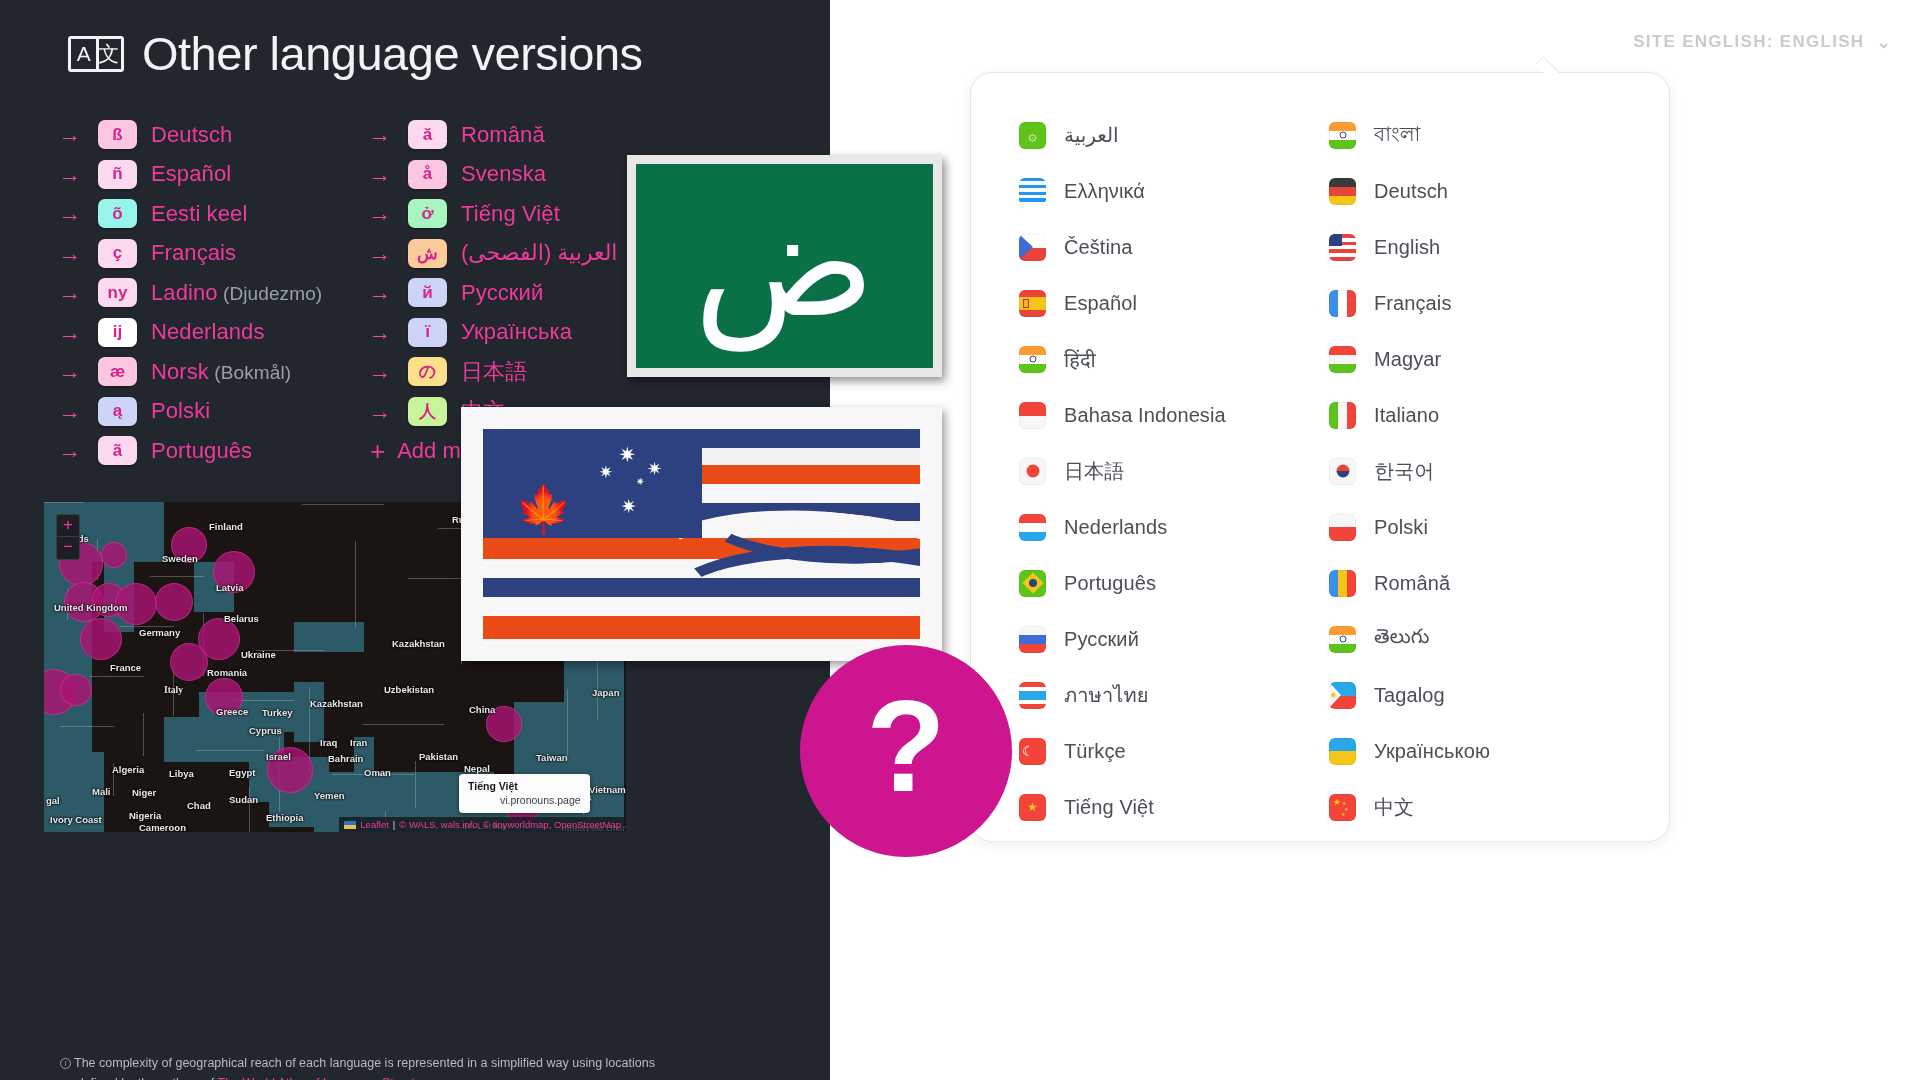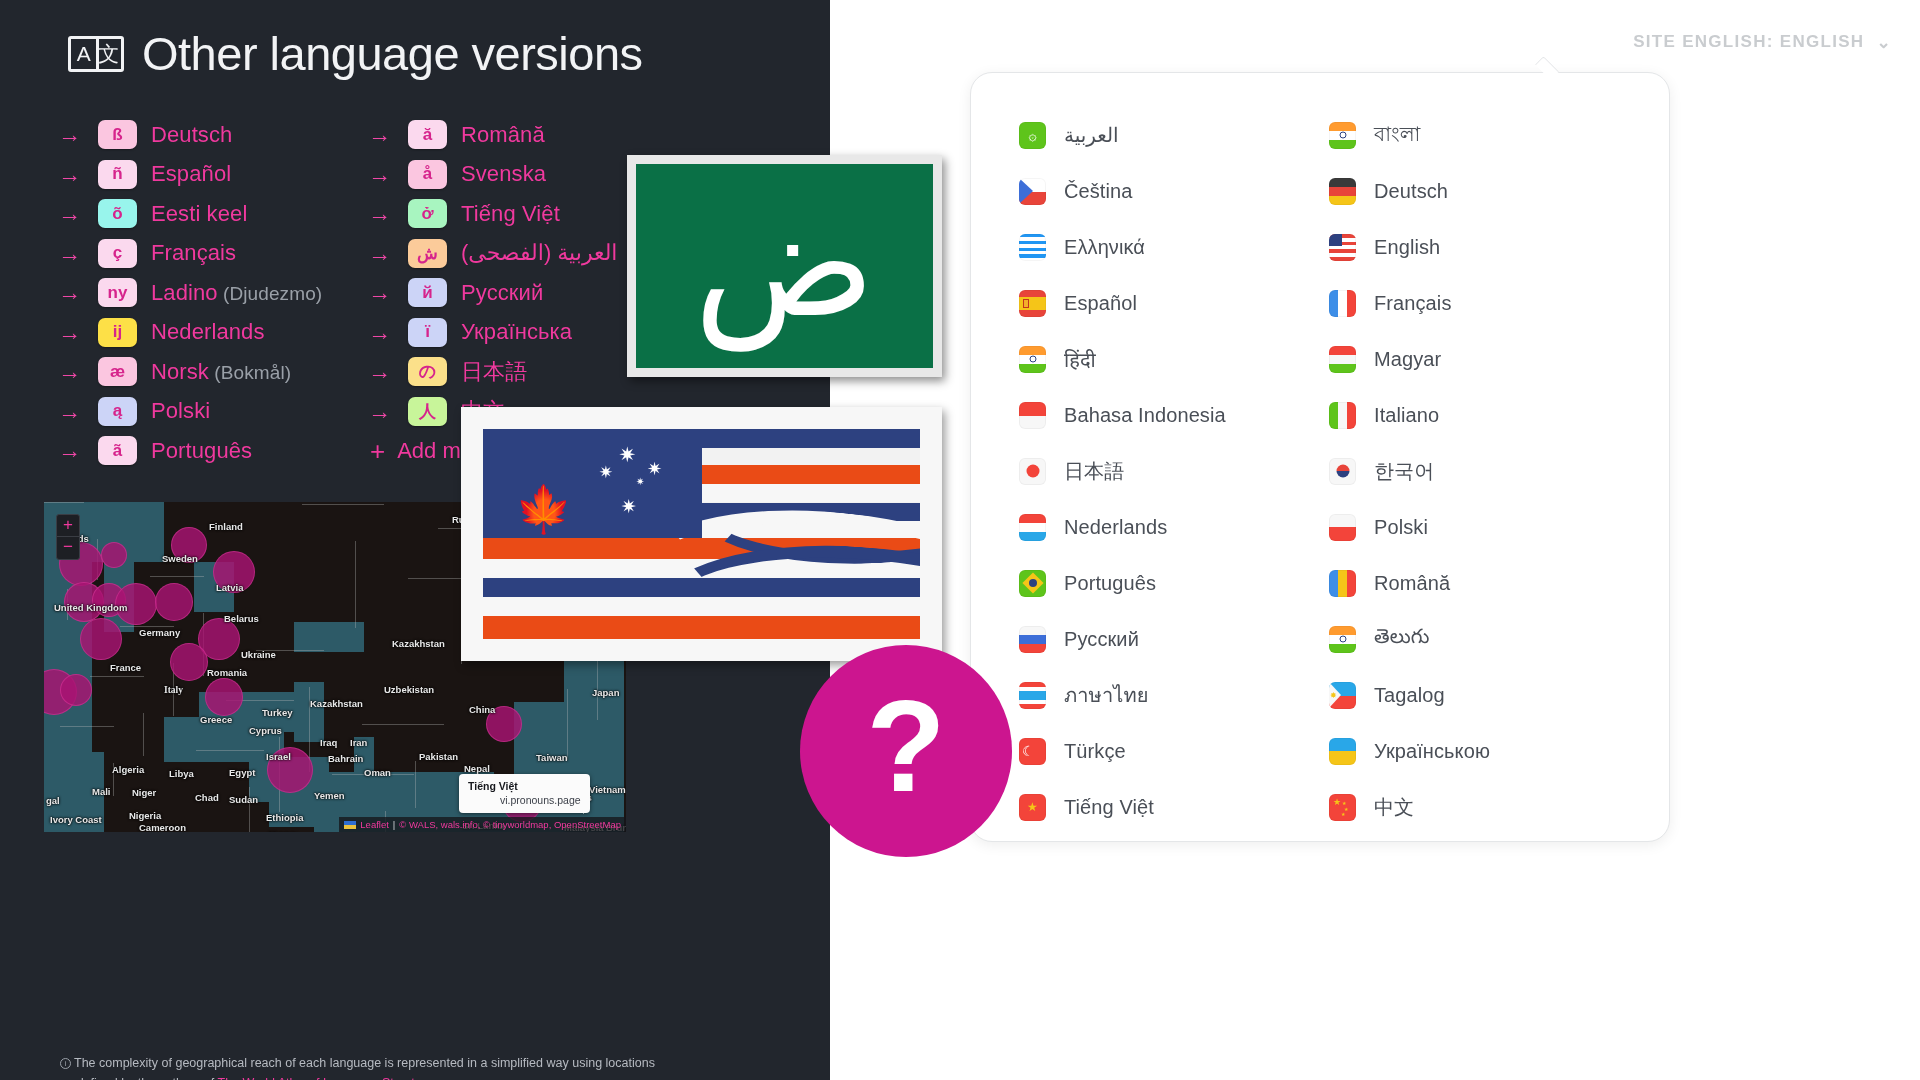--- a/index.html
+++ b/index.html
@@ -407,21 +407,21 @@
           <span class="tile" style="background: rgb(251, 217, 238);">ç</span>
           <span class="lang-name">Français</span>
         </div>
         <div class="lang-row">
           <span class="arrow">→</span>
           <span class="tile" style="background: rgb(251, 217, 238);">ny</span>
           <span class="lang-name">Ladino<span class="paren"> (Djudezmo)</span></span>
         </div>
         <div class="lang-row">
           <span class="arrow">→</span>
-          <span class="tile" style="background: #fde047;">ij</span>
+          <span class="tile" style="background: #ffffff;">ij</span>
           <span class="lang-name">Nederlands</span>
         </div>
         <div class="lang-row">
           <span class="arrow">→</span>
           <span class="tile" style="background: rgb(251, 198, 224);">æ</span>
           <span class="lang-name">Norsk<span class="paren"> (Bokmål)</span></span>
         </div>
         <div class="lang-row">
           <span class="arrow">→</span>
           <span class="tile" style="background: rgb(204, 212, 247);">ą</span>
@@ -565,37 +565,37 @@
         <div class="country-label" style="left: 118px; top: 51px;">Sweden</div>
         <div class="country-label" style="left: 172px; top: 80px;">Latvia</div>
         <div class="country-label" style="left: 180px; top: 111px;">Belarus</div>
         <div class="country-label" style="left: 10px; top: 100px;">United Kingdom</div>
         <div class="country-label" style="left: 95px; top: 125px;">Germany</div>
         <div class="country-label" style="left: 197px; top: 147px;">Ukraine</div>
         <div class="country-label" style="left: 66px; top: 160px;">France</div>
         <div class="country-label" style="left: 163px; top: 165px;">Romania</div>
         <div class="country-label" style="left: 348px; top: 136px;">Kazakhstan</div>
         <div class="country-label" style="left: 120px; top: 183px; font-family: Liberation Serif, serif;">Italy</div>
-        <div class="country-label" style="left: 156px; top: 204px; margin-top: 8px;">Greece</div>
+        <div class="country-label" style="left: 172px; top: 204px;">Greece</div>
         <div class="country-label" style="left: 218px; top: 205px;">Turkey</div>
         <div class="country-label" style="left: 266px; top: 196px;">Kazakhstan</div>
         <div class="country-label" style="left: 340px; top: 182px;">Uzbekistan</div>
         <div class="country-label" style="left: 205px; top: 223px;">Cyprus</div>
         <div class="country-label" style="left: 276px; top: 235px;">Iraq</div>
         <div class="country-label" style="left: 306px; top: 235px;">Iran</div>
         <div class="country-label" style="left: 222px; top: 249px;">Israel</div>
         <div class="country-label" style="left: 284px; top: 251px;">Bahrain</div>
         <div class="country-label" style="left: 375px; top: 249px;">Pakistan</div>
         <div class="country-label" style="left: 420px; top: 261px;">Nepal</div>
         <div class="country-label" style="left: 68px; top: 262px;">Algeria</div>
         <div class="country-label" style="left: 125px; top: 266px;">Libya</div>
         <div class="country-label" style="left: 185px; top: 265px;">Egypt</div>
         <div class="country-label" style="left: 320px; top: 265px;">Oman</div>
         <div class="country-label" style="left: 88px; top: 285px;">Niger</div>
-        <div class="country-label" style="left: 143px; top: 290px; margin-left: 8px;">Chad</div>
+        <div class="country-label" style="left: 143px; top: 298px;">Chad</div>
         <div class="country-label" style="left: 185px; top: 292px;">Sudan</div>
         <div class="country-label" style="left: 270px; top: 288px;">Yemen</div>
         <div class="country-label" style="left: 420px; top: 278px;">India</div>
         <div class="country-label" style="left: 48px; top: 284px;">Mali</div>
         <div class="country-label" style="left: 2px; top: 293px;">gal</div>
         <div class="country-label" style="left: 85px; top: 308px;">Nigeria</div>
         <div class="country-label" style="left: 222px; top: 310px;">Ethiopia</div>
         <div class="country-label" style="left: 6px; top: 312px;">Ivory Coast</div>
         <div class="country-label" style="left: 545px; top: 282px;">Vietnam</div>
         <div class="country-label" style="left: 95px; top: 320px;">Cameroon</div>
@@ -682,28 +682,28 @@
     <div id="dropdown-caret"></div>
     <div id="dropdown-grid">
       <div class="dd-col" id="dd-col-0">
           <div class="dd-row">
             <span class="flag" style="background:#5ec41b;">
               <span style="position:absolute;inset:0;display:flex;align-items:center;justify-content:center;color:#fff;font-size:14px;">۞</span>
             </span>
             <span class="dd-label rtl">العربية</span>
           </div>
           <div class="dd-row">
+            <span class="flag" style="background:repeating-linear-gradient(#2196f3 0 3.4px,#ffffff 3.4px 6.8px);"></span>
+            <span class="dd-label">Ελληνικά</span>
+          </div>
+          <div class="dd-row">
             <span class="flag" style="background:linear-gradient(#ffffff 50%,#e8443a 50%);">
               <span style="position:absolute;left:0;top:0;width:0;height:0;border-top:13.5px solid transparent;border-bottom:13.5px solid transparent;border-left:14px solid #3d6ed8;"></span>
             </span>
             <span class="dd-label">Čeština</span>
-          </div>
-          <div class="dd-row">
-            <span class="flag" style="background:repeating-linear-gradient(#2196f3 0 3.4px,#ffffff 3.4px 6.8px);"></span>
-            <span class="dd-label">Ελληνικά</span>
           </div>
           <div class="dd-row">
             <span class="flag" style="background:linear-gradient(#e8443a 25%,#f5c518 25% 75%,#e8443a 75%);">
               <span style="position:absolute;left:4px;top:9px;width:6px;height:9px;background:#f3b02a;border:1px solid #c4351d;"></span>
             </span>
             <span class="dd-label">Español</span>
           </div>
           <div class="dd-row">
             <span class="flag" style="background:linear-gradient(#ff9b2f 33%,#ffffff 33% 66%,#5ec41b 66%);">
               <span style="position:absolute;left:50%;top:50%;transform:translate(-50%,-50%);width:7px;height:7px;border-radius:50%;border:1.5px solid #2d4180;"></span>

